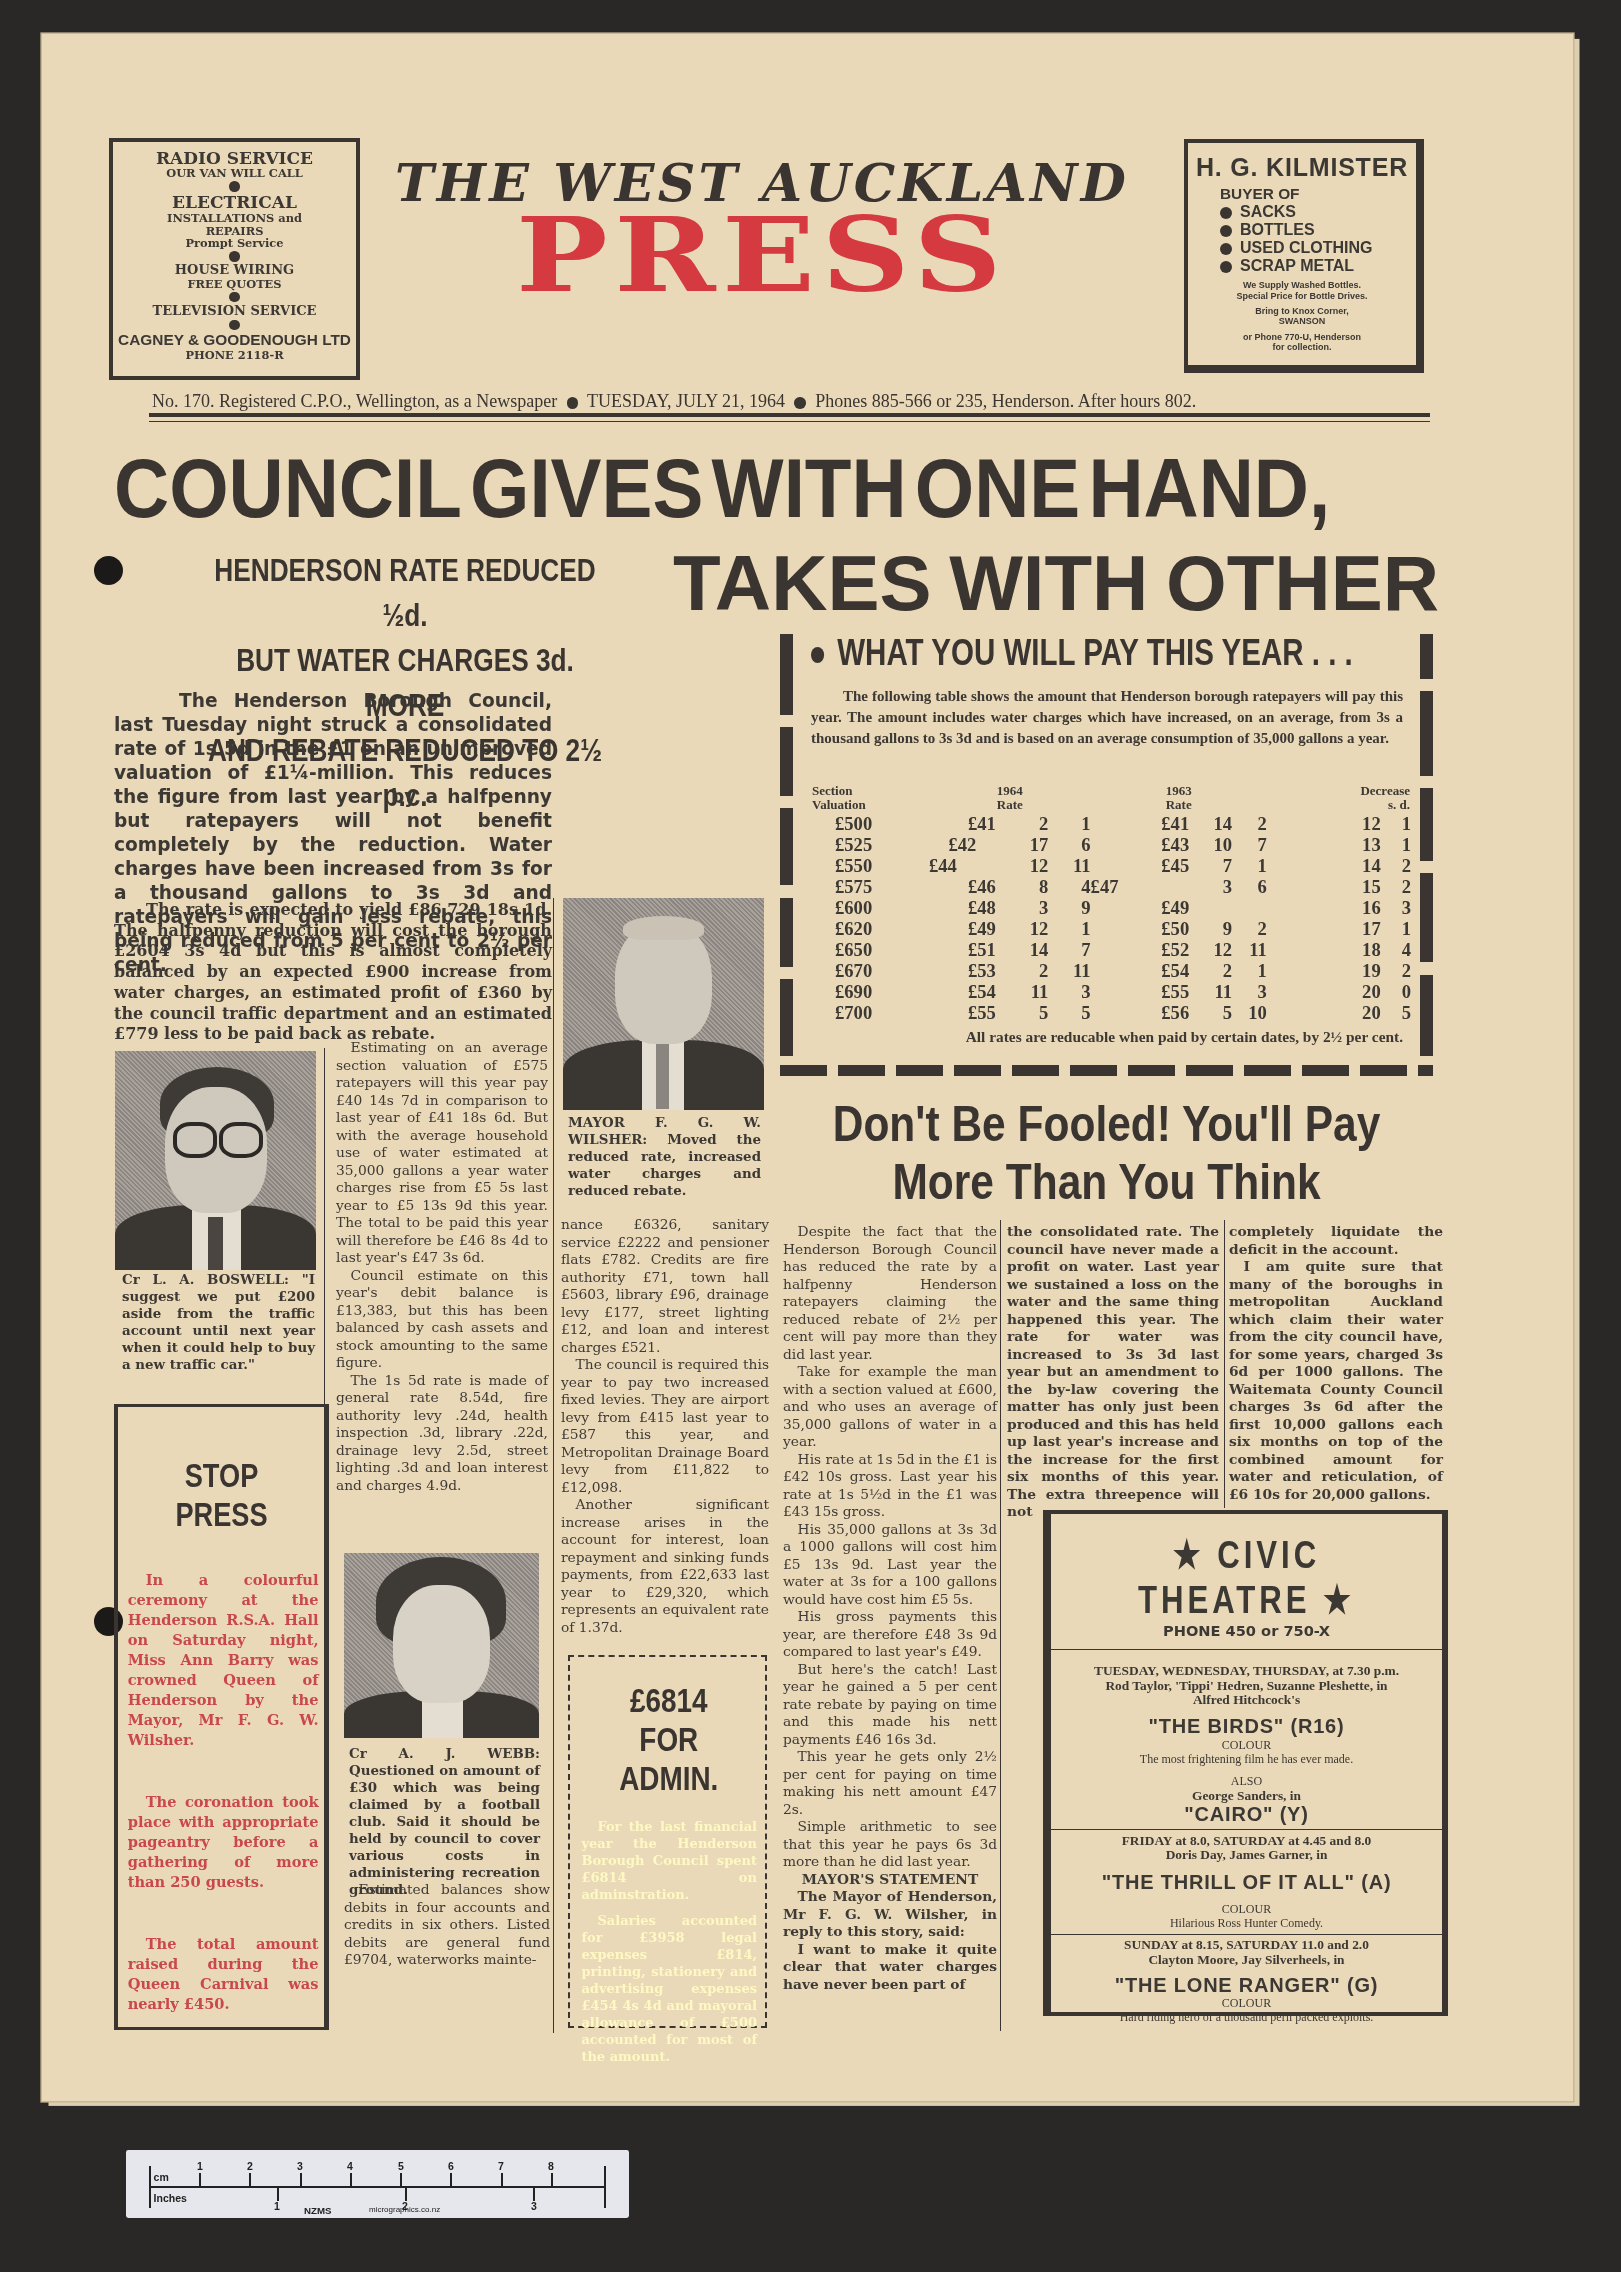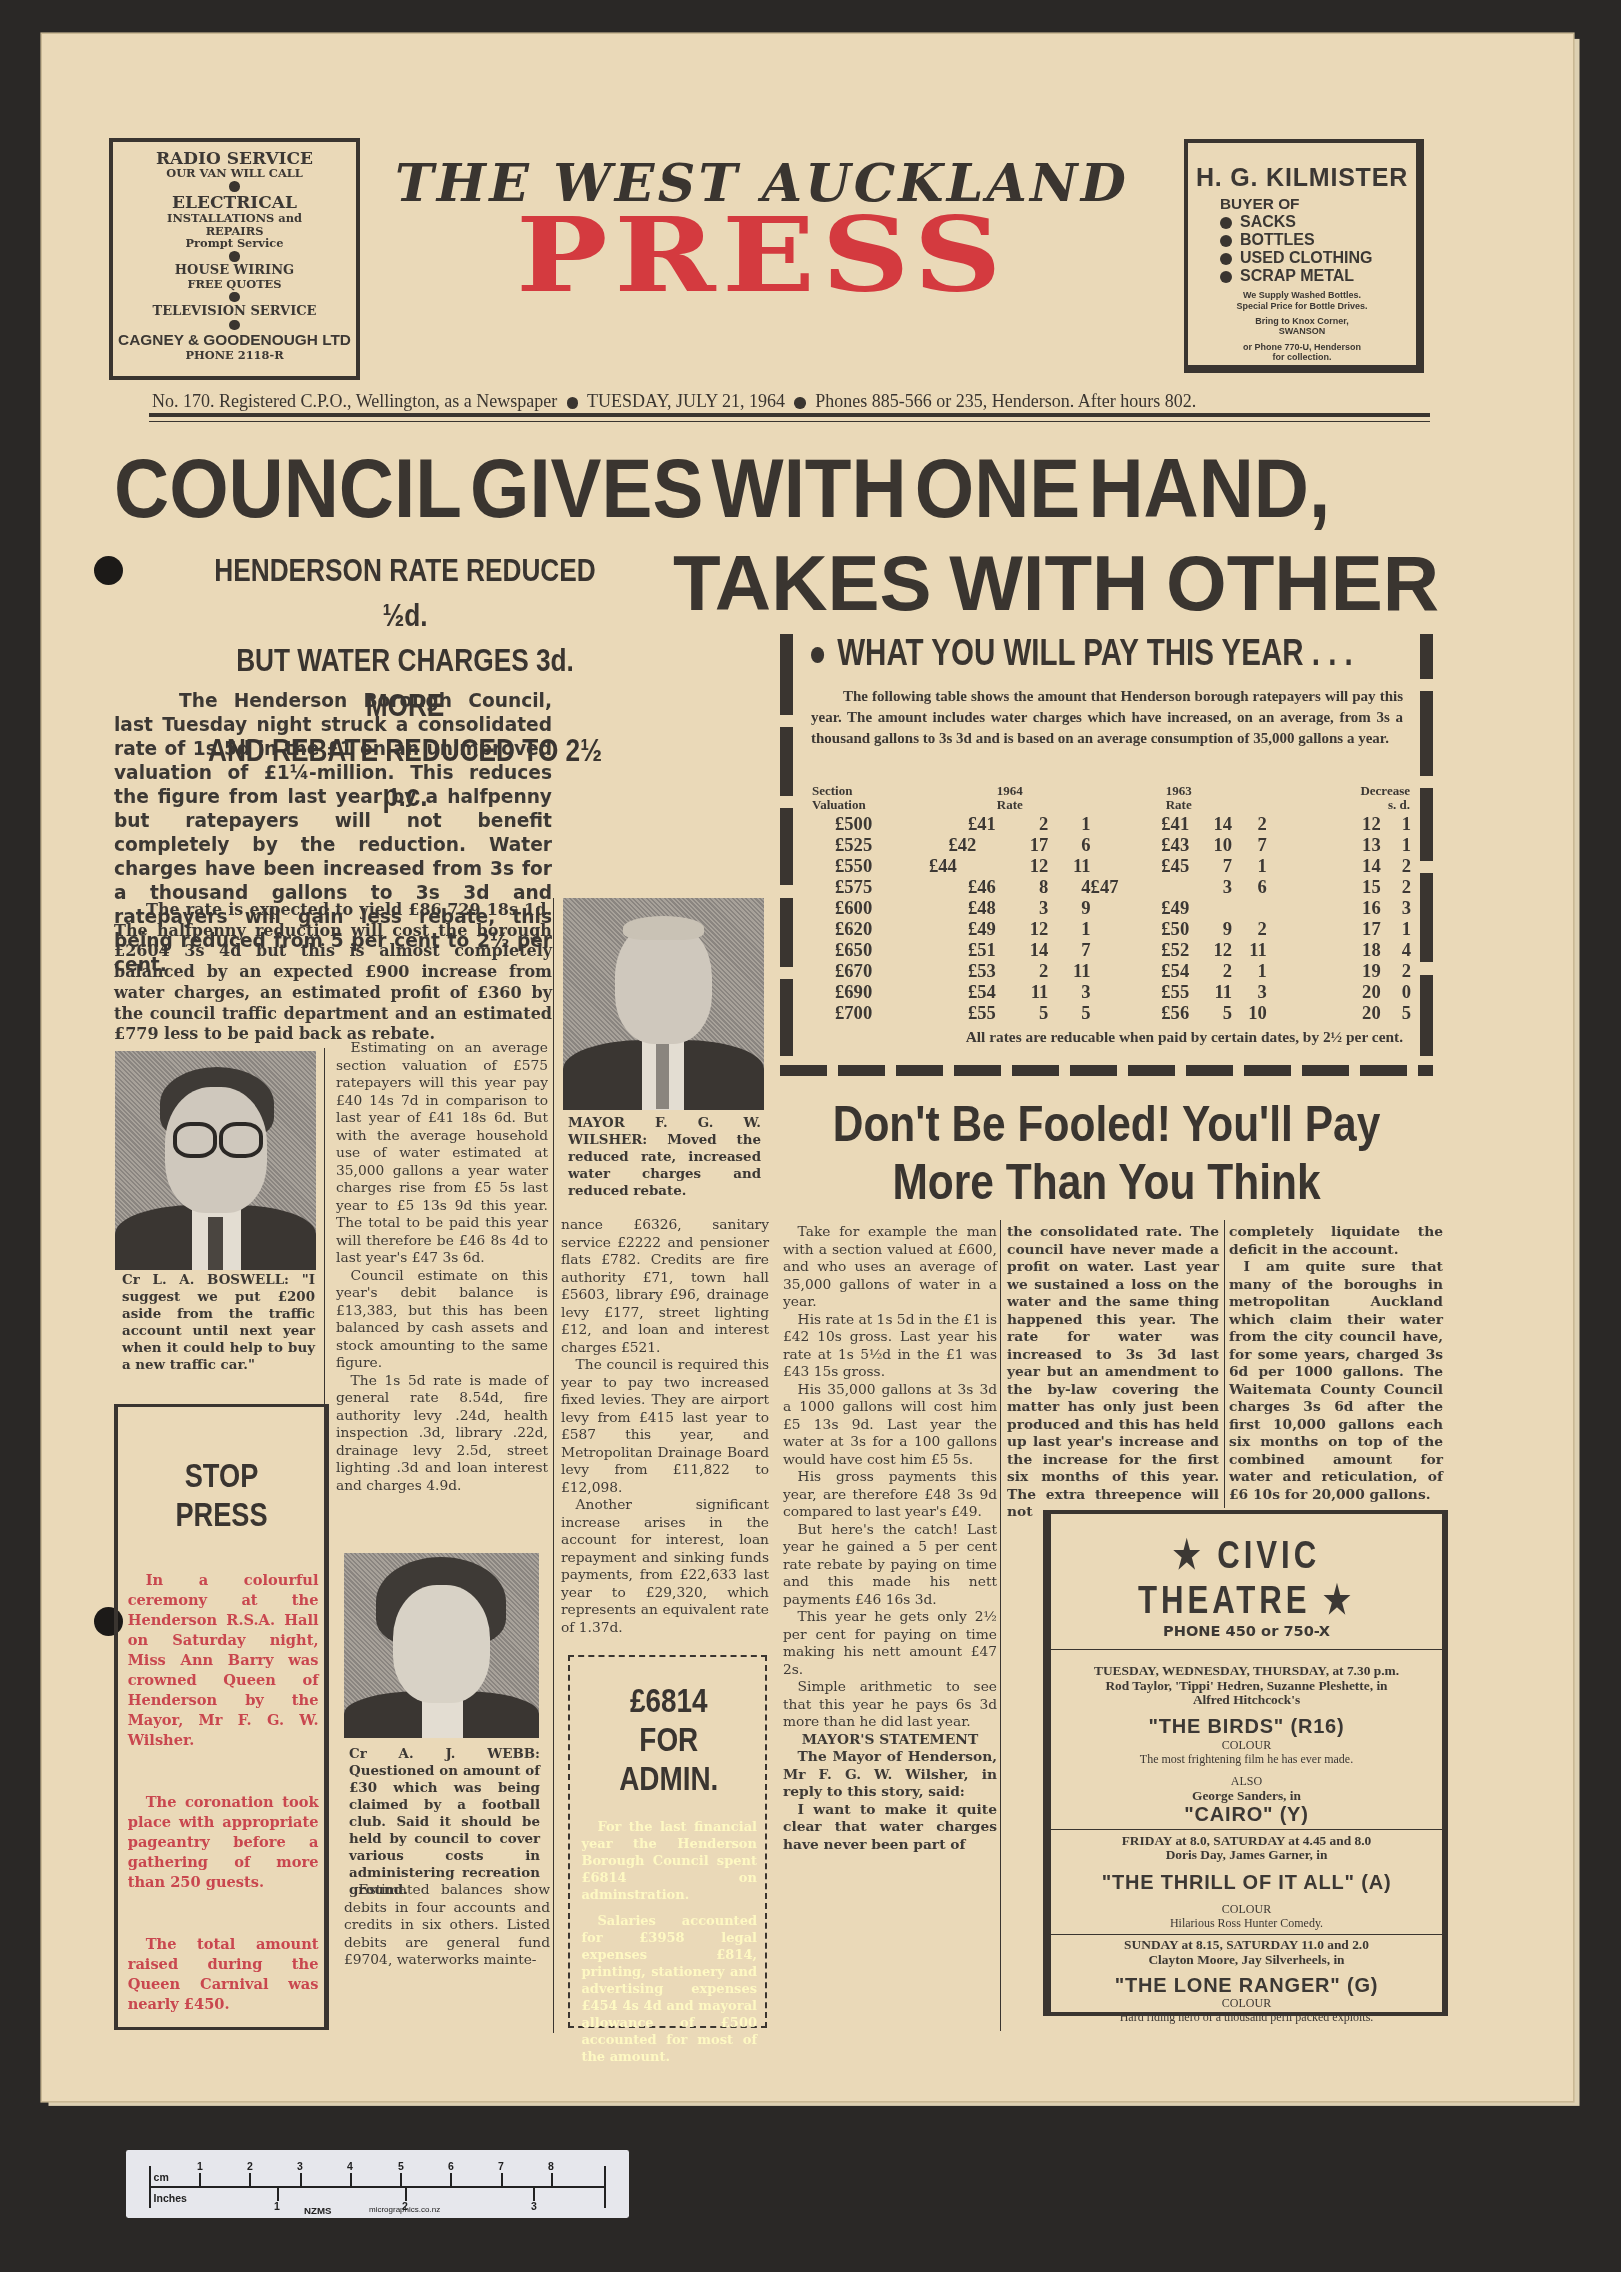--- a/index.html
+++ b/index.html
@@ -27,21 +27,21 @@
   .ad-left .big { font-size: 17px; }
   .ad-left .mid { font-size: 13px; }
   .ad-left .sm { font-size: 11.4px; }
   .dot { display: block; width: 10.5px; height: 10.5px; border-radius: 50%; background: #3a3530; margin: 1.6px auto; }
   .ad-left .company { font-family: "Liberation Sans", sans-serif; font-size: 15.4px; letter-spacing: 0; }
   .ad-right {
     left: 1184px; top: 139px; width: 240px; height: 234px; border: 4px solid #3a3530;
     border-right-width: 8px; border-bottom-width: 8px; box-sizing: border-box;
     font-family: "Liberation Sans", sans-serif; font-weight: bold; color: #3c3834;
   }
-  .ad-right .name { text-align: center; font-size: 25px; margin-top: 20px; letter-spacing: 0.8px; }
+  .ad-right .name { text-align: center; font-size: 25px; margin-top: 10px; letter-spacing: 0.8px; }
   .ad-right .buyer { font-size: 15.4px; margin: 3.2px 0 0 32px; }
   .ad-right ul { list-style: none; margin: 0; padding: 0 0 0 32px; }
   .ad-right li { font-size: 16px; line-height: 18px; }
   .ad-right li .b { display: inline-block; width: 12px; height: 12px; border-radius: 50%; background: #3a3530; margin-right: 8px; vertical-align: middle; }
   .ad-right .fine { font-size: 9px; text-align: center; line-height: 10.5px; margin-top: 4.9px; }
 
   .mast-top { left: 381px; top: 152px; width: 762px; text-align: center; font-family: "DejaVu Serif", serif; font-weight: bold; font-style: italic; font-size: 52px; color: #3a3530; letter-spacing: 3.2px; }
   .mast-press { left: 381px; top: 203px; width: 762px; text-align: center; font-family: "DejaVu Serif", serif; font-weight: bold; font-size: 122px; line-height: 122px; color: #d43a3f; letter-spacing: 6.5px; transform: scaleY(0.85); transform-origin: center top; }
 
   .dateline { left: 152px; top: 391px; width: 1277px; font-family: "Liberation Serif", serif; font-size: 18px; color: #3a3530; white-space: nowrap; }
@@ -407,20 +407,21 @@
 <div class="abs dash-rule"></div>
 
 <div class="abs fooled">
   <div>Don't Be Fooled! You'll Pay</div>
   <div>More Than You Think</div>
 </div>
 <div class="rule" style="left:1000px; top:1220px; width:1.2px; height:811px;"></div>
 <div class="rule" style="left:1224px; top:1220px; width:1.2px; height:288px;"></div>
 
 <div class="abs body-col" style="left:783px; top:1223px; width:214px;">
+  <p>Despite the fact that the Henderson Borough Council has reduced the rate by a halfpenny Henderson ratepayers claiming the reduced rebate of 2½ per cent will pay more than they did last year.</p>
   <p>Take for example the man with a section valued at £600, and who uses an average of 35,000 gallons of water in a year.</p>
   <p>His rate at 1s 5d in the £1 is £42 10s gross. Last year his rate at 1s 5½d in the £1 was £43 15s gross.</p>
   <p>His 35,000 gallons at 3s 3d a 1000 gallons will cost him £5 13s 9d. Last year the water at 3s for a 100 gallons would have cost him £5 5s.</p>
   <p>His gross payments this year, are therefore £48 3s 9d compared to last year's £49.</p>
   <p>But here's the catch! Last year he gained a 5 per cent rate rebate by paying on time and this made his nett payments £46 16s 3d.</p>
   <p>This year he gets only 2½ per cent for paying on time making his nett amount £47 2s.</p>
   <p>Simple arithmetic to see that this year he pays 6s 3d more than he did last year.</p>
   <div style="font-weight:bold; text-align:center;">MAYOR'S STATEMENT</div>
   <p style="font-weight:bold">The Mayor of Henderson, Mr F. G. W. Wilsher, in reply to this story, said:</p>
   <p style="font-weight:bold">I want to make it quite clear that water charges have never been part of</p>

